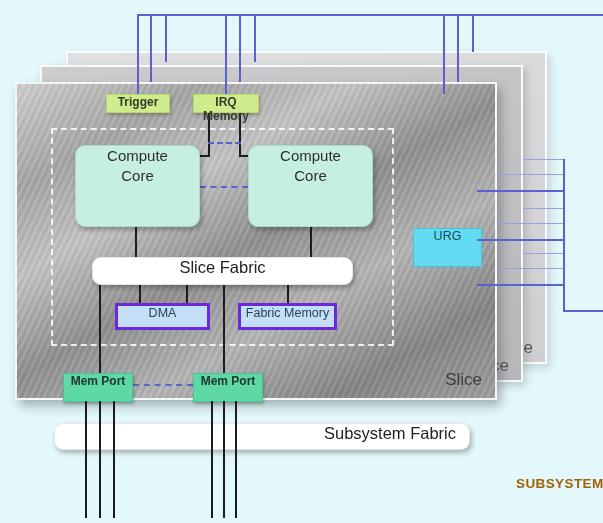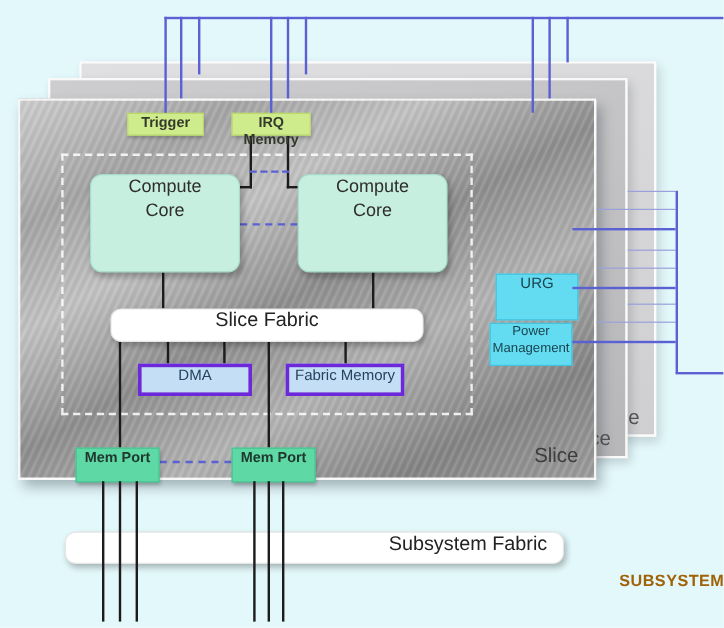--- a/index.html
+++ b/index.html
@@ -102,23 +102,20 @@
   </div>
   <div class="box blue-box" style="left:115px;top:303px;width:95px;height:27px;">
     <span>DMA</span>
   </div>
   <div class="box blue-box" style="left:238px;top:303px;width:99px;height:27px;">
     <span>Fabric Memory</span>
   </div>
   <div class="box cyan-box" style="left:413px;top:228px;width:69px;height:39px;">
     <span>URG</span>
   </div>
-  <div class="box cyan-box pm" style="left:408px;top:269px;width:69px;height:36px;">
-    <span>Power Management</span>
-  </div>
   <div class="box emerald-box" style="left:63px;top:373px;width:70px;height:29px;">
     <span>Mem Port</span>
   </div>
   <div class="box emerald-box" style="left:193px;top:373px;width:70px;height:29px;">
     <span>Mem Port</span>
   </div>
 
   <div class="bh" style="left:137px;top:14px;width:466px;"></div>
   <div class="bv" style="left:137px;top:14px;height:80px;"></div>
   <div class="bv" style="left:150px;top:14px;height:68px;"></div>
@@ -135,21 +132,21 @@
   <div class="bh" style="left:477px;top:284px;width:86px;"></div>
   <div class="bf" style="left:497px;top:174px;width:66px;"></div>
   <div class="bf" style="left:523px;top:159px;width:40px;"></div>
   <div class="bf" style="left:497px;top:223px;width:66px;"></div>
   <div class="bf" style="left:523px;top:208px;width:40px;"></div>
   <div class="bf" style="left:497px;top:268px;width:66px;"></div>
   <div class="bf" style="left:523px;top:253px;width:40px;"></div>
   <div class="bv" style="left:563px;top:159px;height:152px;"></div>
   <div class="bh" style="left:563px;top:310px;width:40px;"></div>
 
-  <div class="box white-bar" style="left:54px;top:423px;width:416px;height:27px;justify-content:flex-end;padding-right:13px;z-index:4;margin-top:20px;">
+  <div class="box white-bar" style="left:54px;top:423px;width:416px;height:27px;justify-content:flex-end;padding-right:13px;z-index:4;">
     <span>Subsystem Fabric</span>
   </div>
 
   <div class="vline out-line" style="left:85px;top:401px;height:117px;"></div>
   <div class="vline out-line" style="left:99px;top:401px;height:117px;"></div>
   <div class="vline out-line" style="left:113px;top:401px;height:117px;"></div>
   <div class="vline out-line" style="left:211px;top:401px;height:117px;"></div>
   <div class="vline out-line" style="left:223px;top:401px;height:117px;"></div>
   <div class="vline out-line" style="left:235px;top:401px;height:117px;"></div>
 

